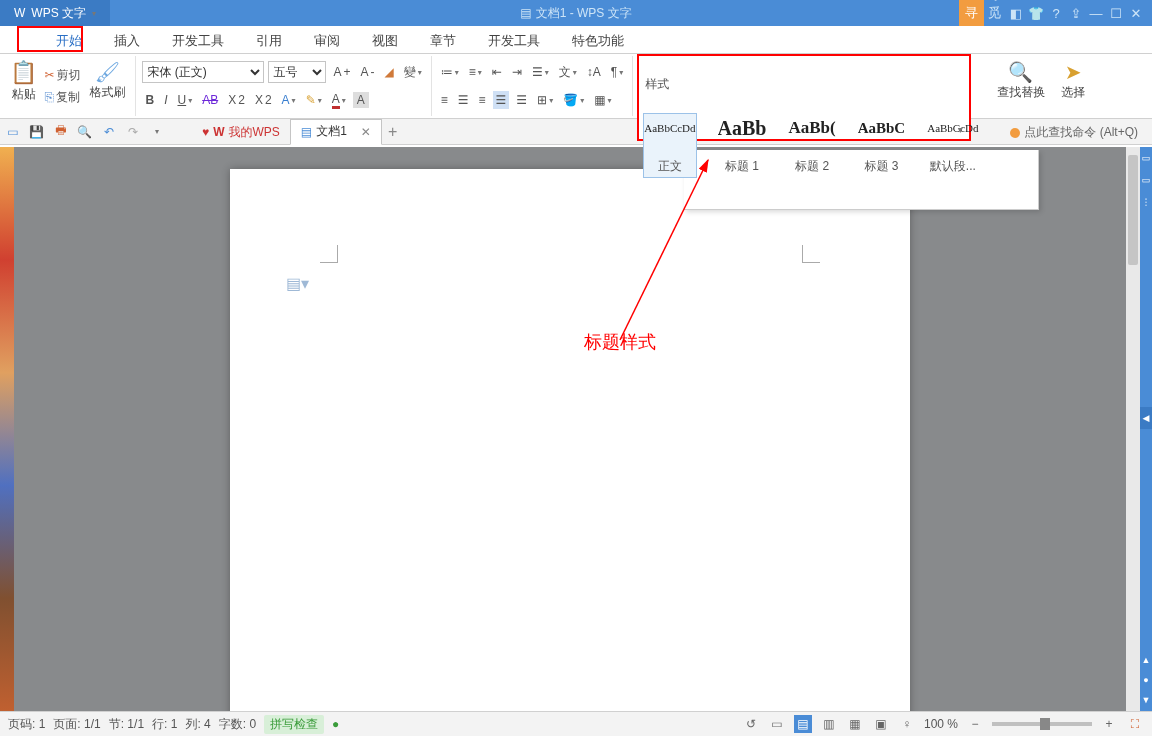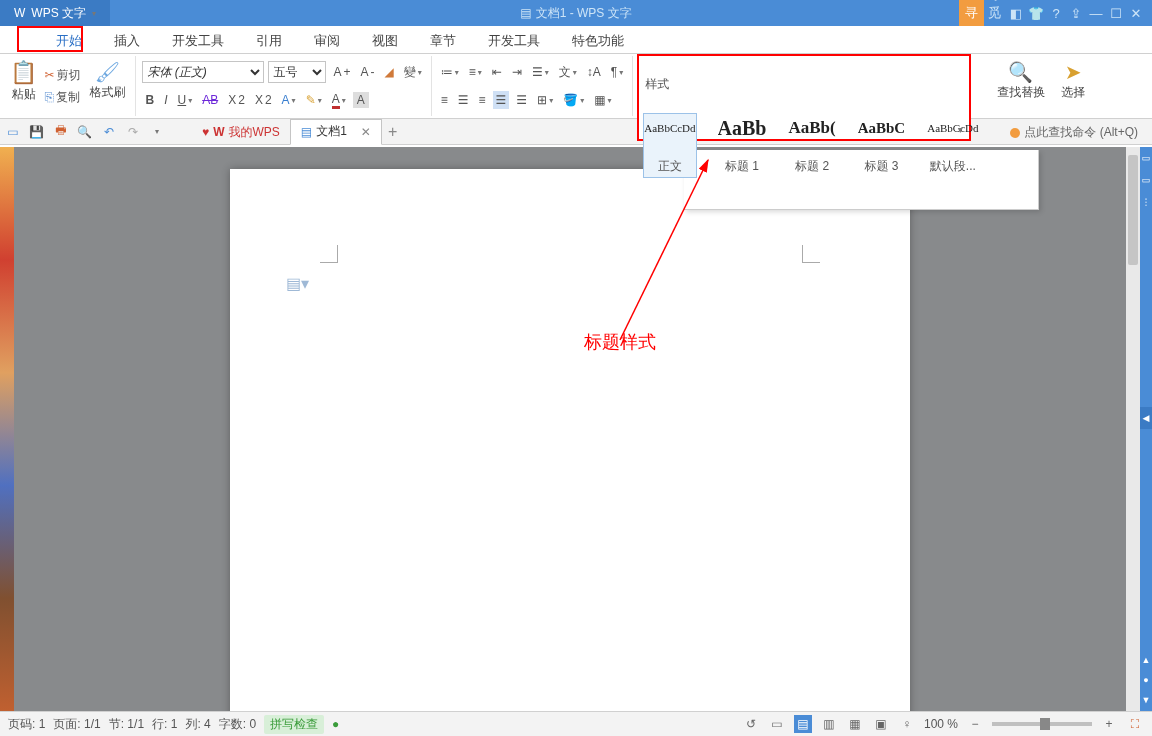--- a/index.html
+++ b/index.html
@@ -18,21 +18,21 @@
 .menu-tab { padding: 6px 16px; color: #444; cursor: pointer; font-size: 13px; }
 .menu-tab.active { color: #2a6fc5; }
 .highlight-start { position: absolute; top: 0; left: 17px; width: 66px; height: 26px; border: 2px solid #ff0000; pointer-events: none; }
 
 
 .ribbon { height: 65px; background: #fff; border-bottom: 1px solid #d0d0d0; display: flex; align-items: stretch; padding: 2px 0; }
 .ribbon-group { display: flex; flex-direction: column; padding: 2px 6px; border-right: 1px solid #e3e3e3; }
 .ribbon-row { display: flex; align-items: center; gap: 4px; height: 28px; }
 .rb-btn { display: inline-flex; align-items: center; gap: 2px; padding: 2px 3px; cursor: pointer; color: #555; font-size: 12px; }
 select { border: 1px solid #c5c5c5; height: 22px; font-size: 12px; color: #333; background: #fff; }
-.font-sel { width: 122px; font-style: italic; }
+.font-sel { width: 122px; }
 .size-sel { width: 58px; }
 .dropdown-caret { font-size: 8px; color: #777; }
 .paste-big { display: flex; flex-direction: column; align-items: center; padding: 2px 4px; cursor: pointer; }
 .paste-big .lbl { font-size: 12px; color: #444; }
 .clipboard-col { display: flex; flex-direction: column; gap: 1px; justify-content: center; }
 
 
 .styles-panel { position: relative; border: 2.5px solid #ff0000; width: 334px; height: 87px; background: #fff; margin-left: 4px; margin-top: -2px; z-index: 50; }
 .styles-title { font-size: 12px; color: #555; padding: 20px 6px; }
 .styles-row { display: flex; gap: 20px; padding: 0 4px; }

